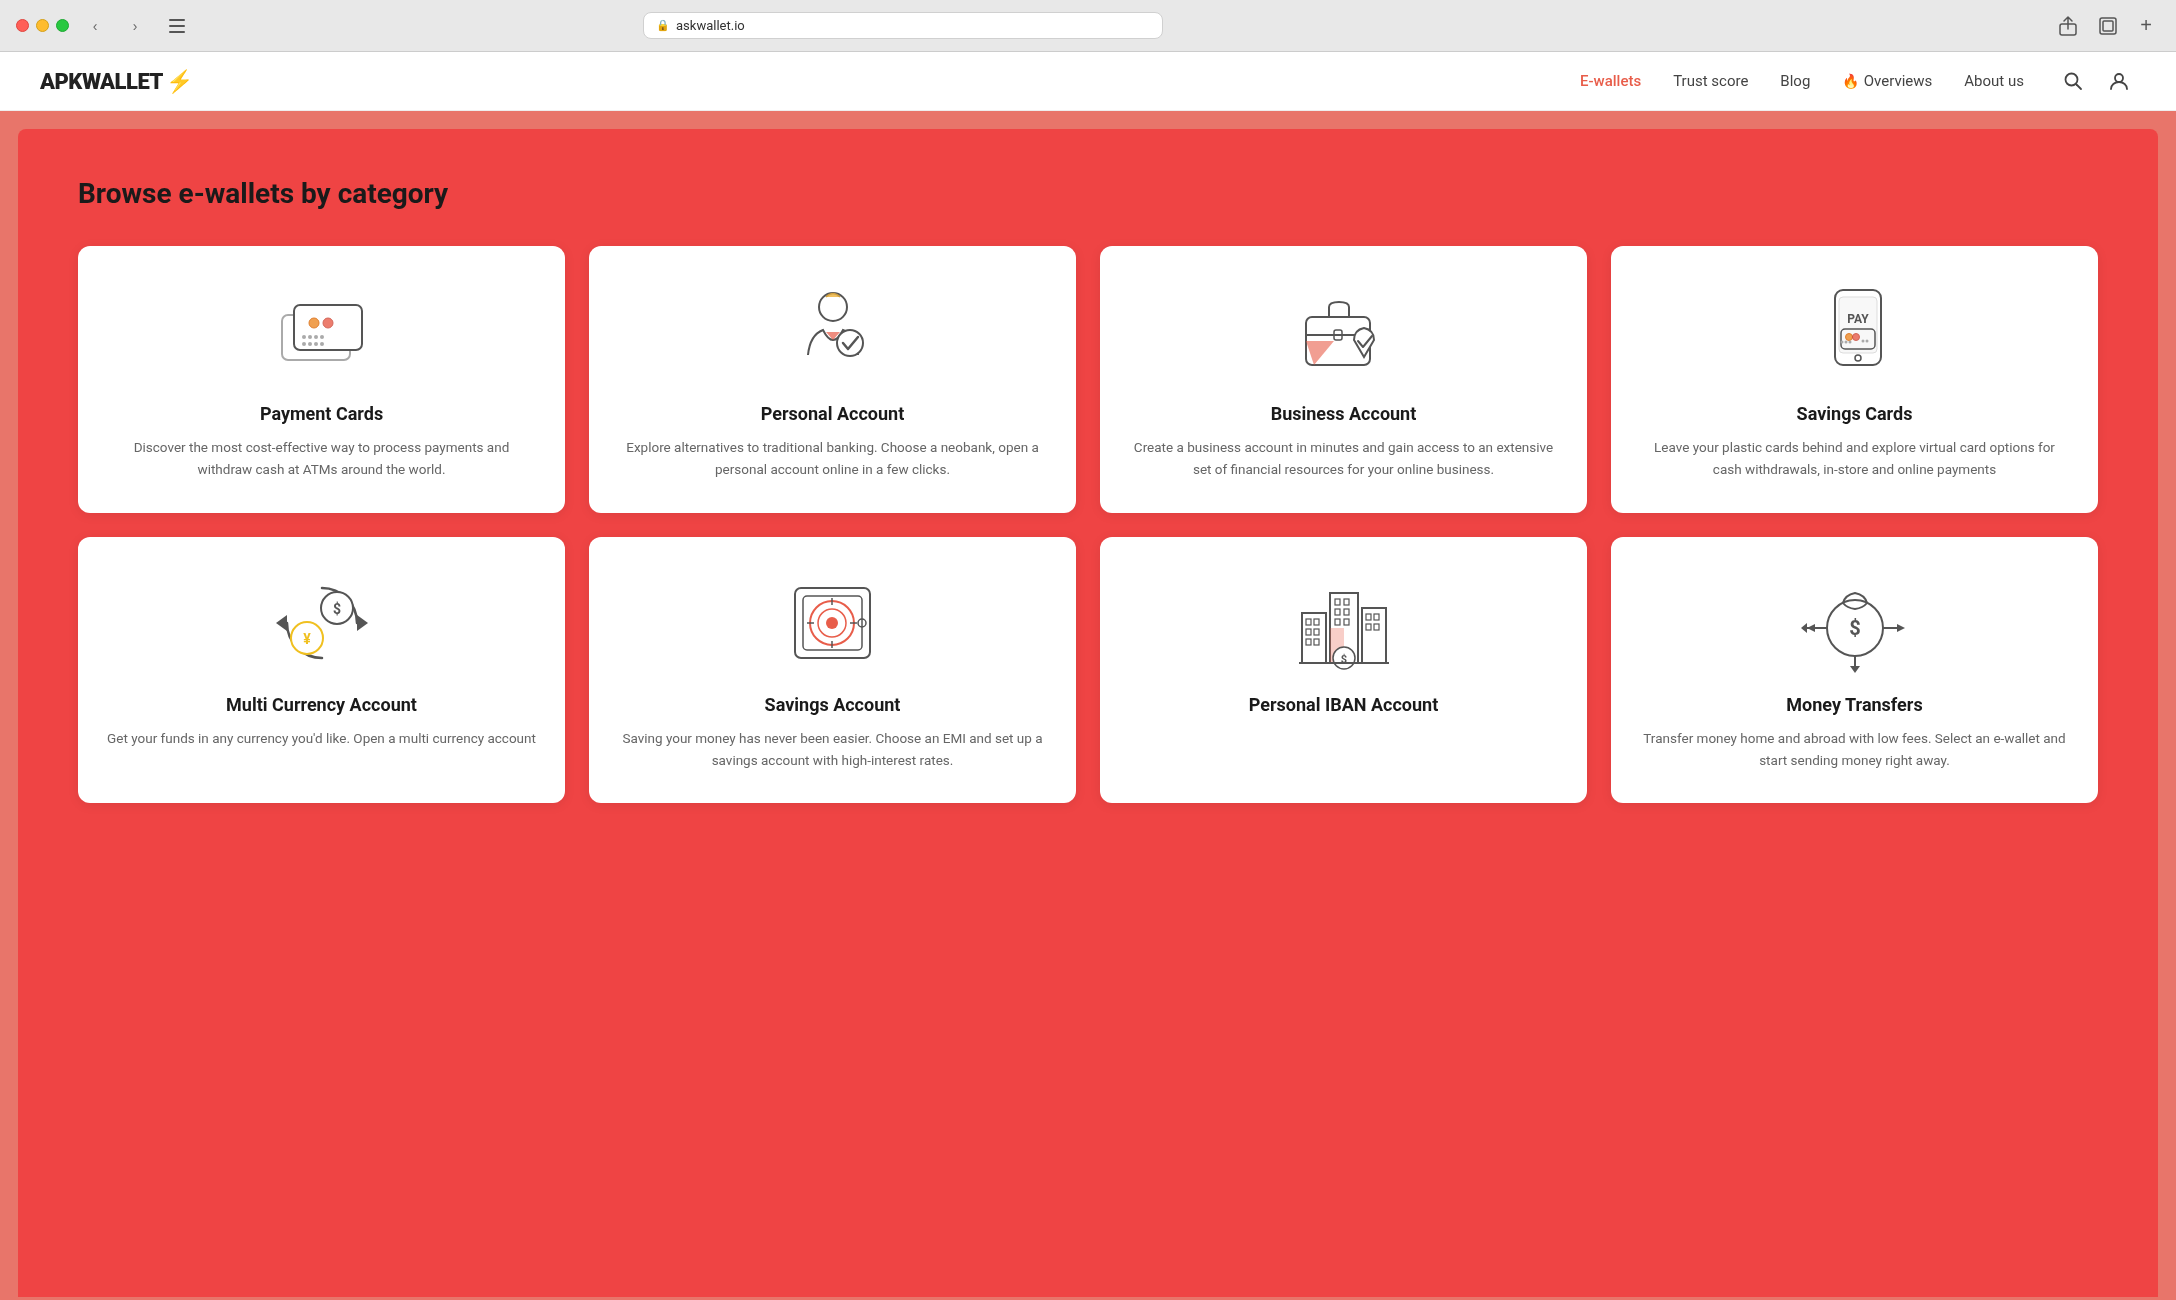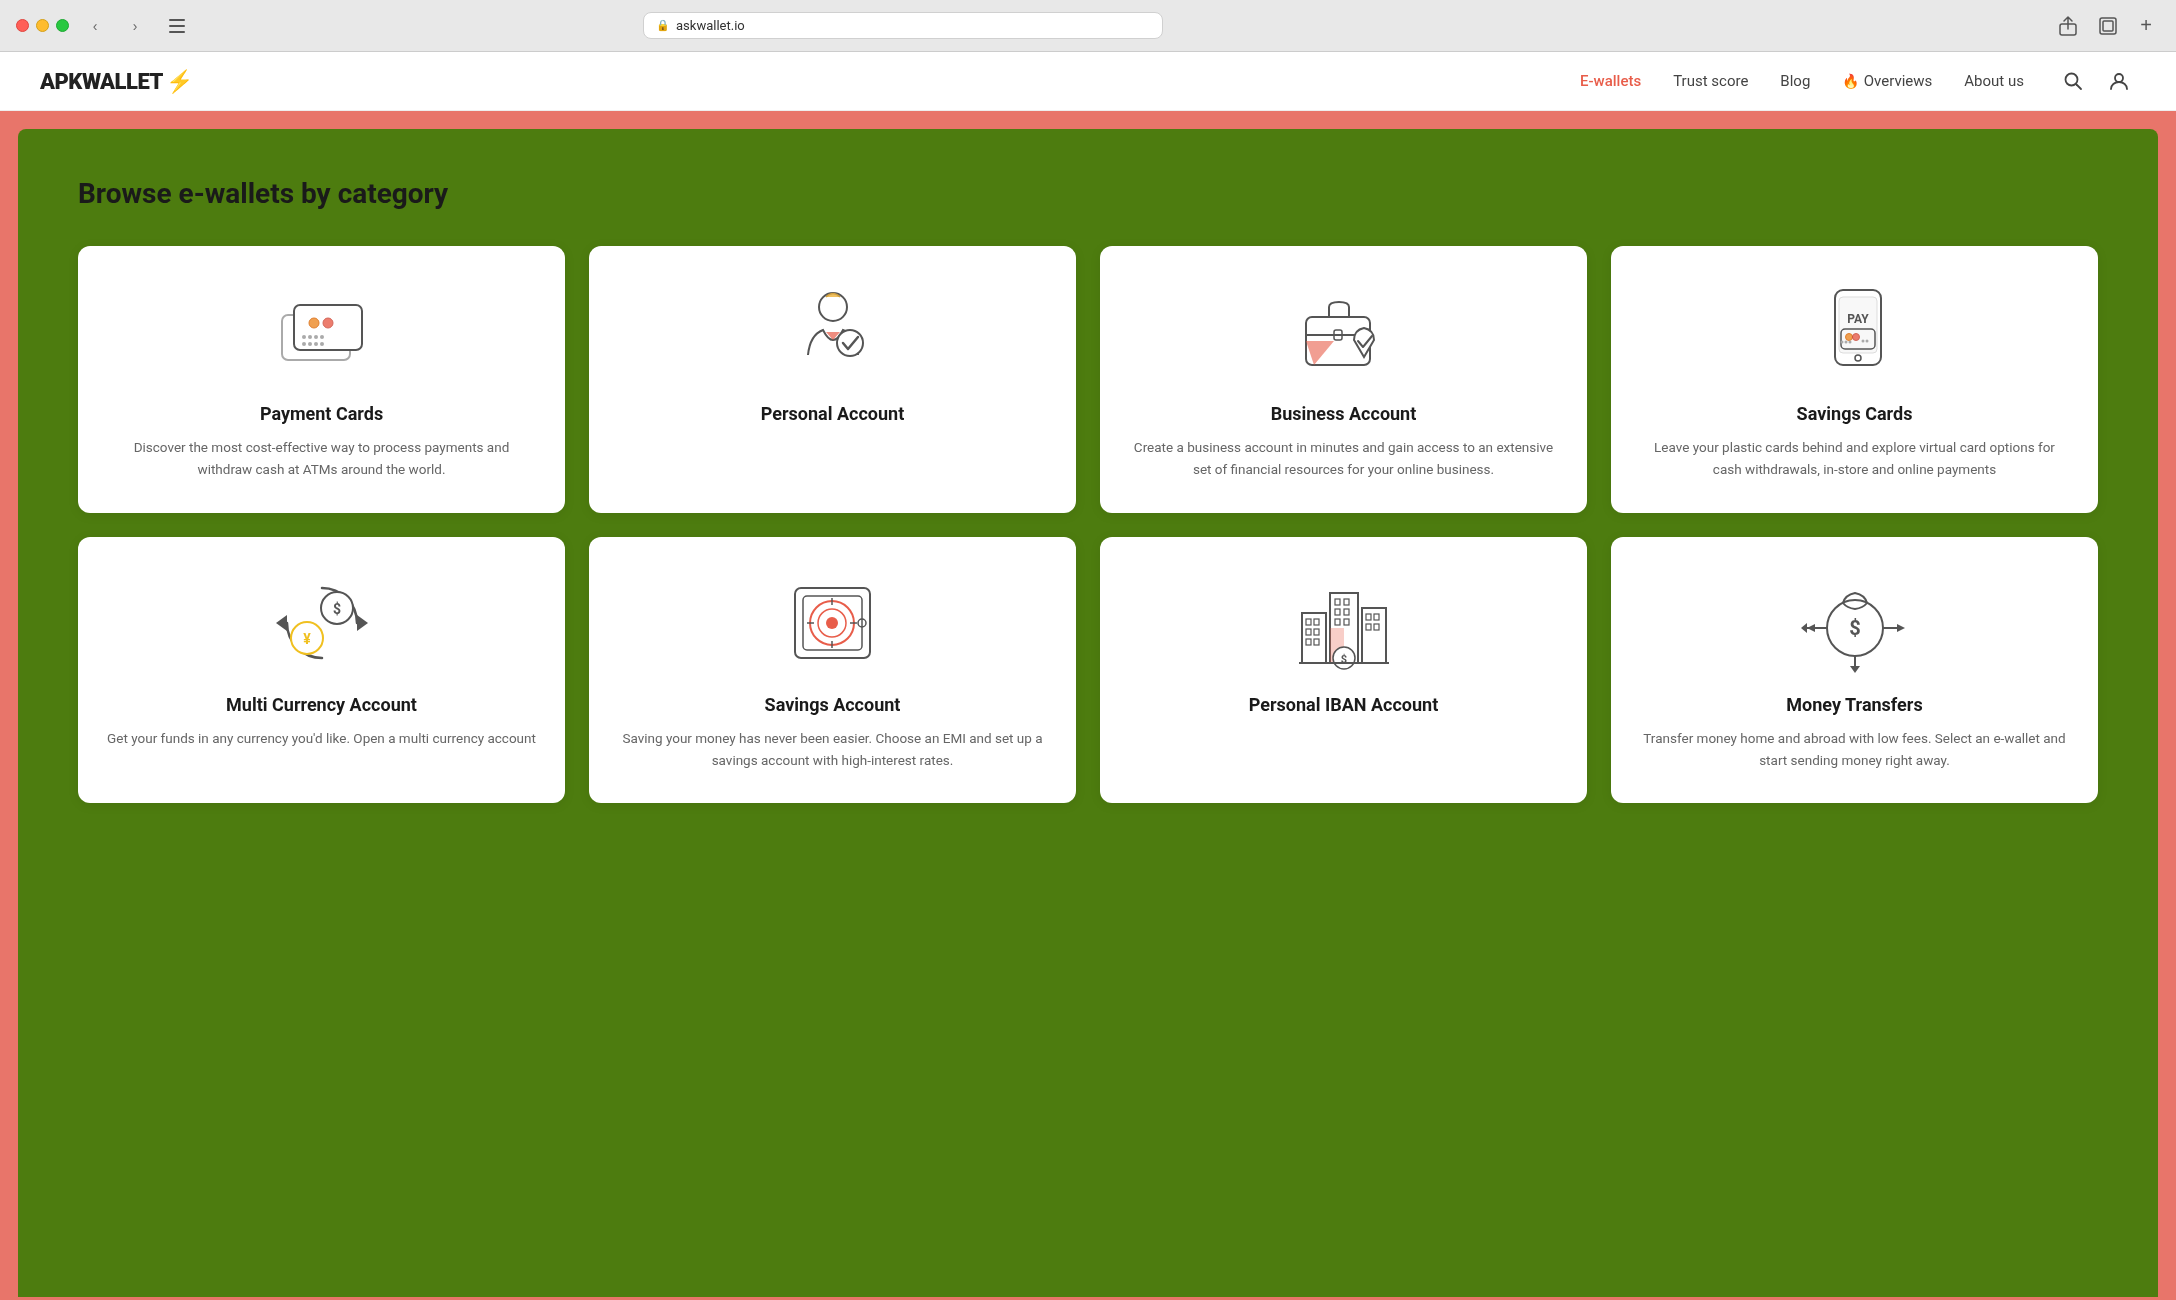--- a/index.html
+++ b/index.html
@@ -161,21 +161,21 @@
       cursor: pointer;
       display: flex;
       align-items: center;
       justify-content: center;
       color: #444;
       font-size: 18px;
     }
 
     
     .main-content {
-      background: #4d7c0f;
+      background: #ef4444;
       margin: 18px 18px 0 18px;
       border-radius: 8px 8px 0 0;
       padding: 48px 60px;
       min-height: calc(100vh - 52px - 62px - 18px);
     }
     .browse-title {
       font-size: 28px;
       font-weight: 700;
       color: #1a1a1a;
       margin-bottom: 36px;
@@ -337,20 +337,21 @@
 
           <path d="M20 70 Q22 50 35 45 Q40 55 45 55 Q50 55 55 45 Q68 50 70 70" fill="none" stroke="#555" stroke-width="2"></path>
 
           <path d="M38 47 L45 55 L52 47" fill="#e85d4a" stroke="none" opacity="0.7"></path>
 
           <circle cx="62" cy="58" r="13" fill="white" stroke="#555" stroke-width="2"></circle>
           <polyline points="55,58 60,64 70,52" fill="none" stroke="#555" stroke-width="2.5" stroke-linecap="round" stroke-linejoin="round"></polyline>
         </svg>
       </div>
       <div class="card-title">Personal Account</div>
+      <div class="card-desc">Explore alternatives to traditional banking. Choose a neobank, open a personal account online in a few clicks.</div>
     </div>
 
     <div class="category-card">
       <div class="card-icon">
         <svg width="100" height="95" viewBox="0 0 100 95">
 
           <rect x="12" y="32" width="64" height="48" rx="6" fill="none" stroke="#555" stroke-width="2"></rect>
 
           <path d="M35 32 L35 22 Q35 17 45 17 Q55 17 55 22 L55 32" fill="none" stroke="#555" stroke-width="2"></path>
 

